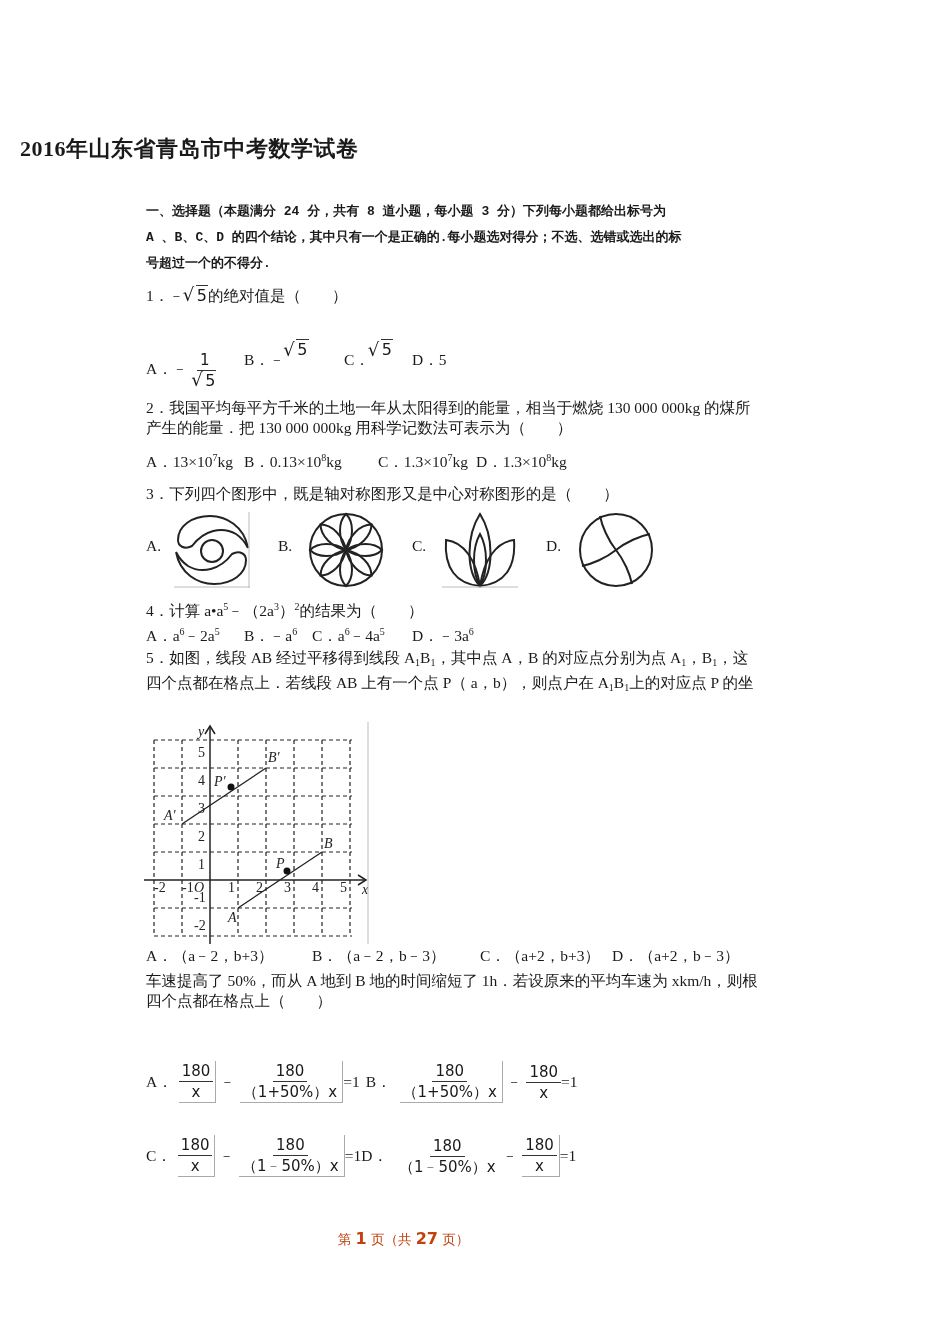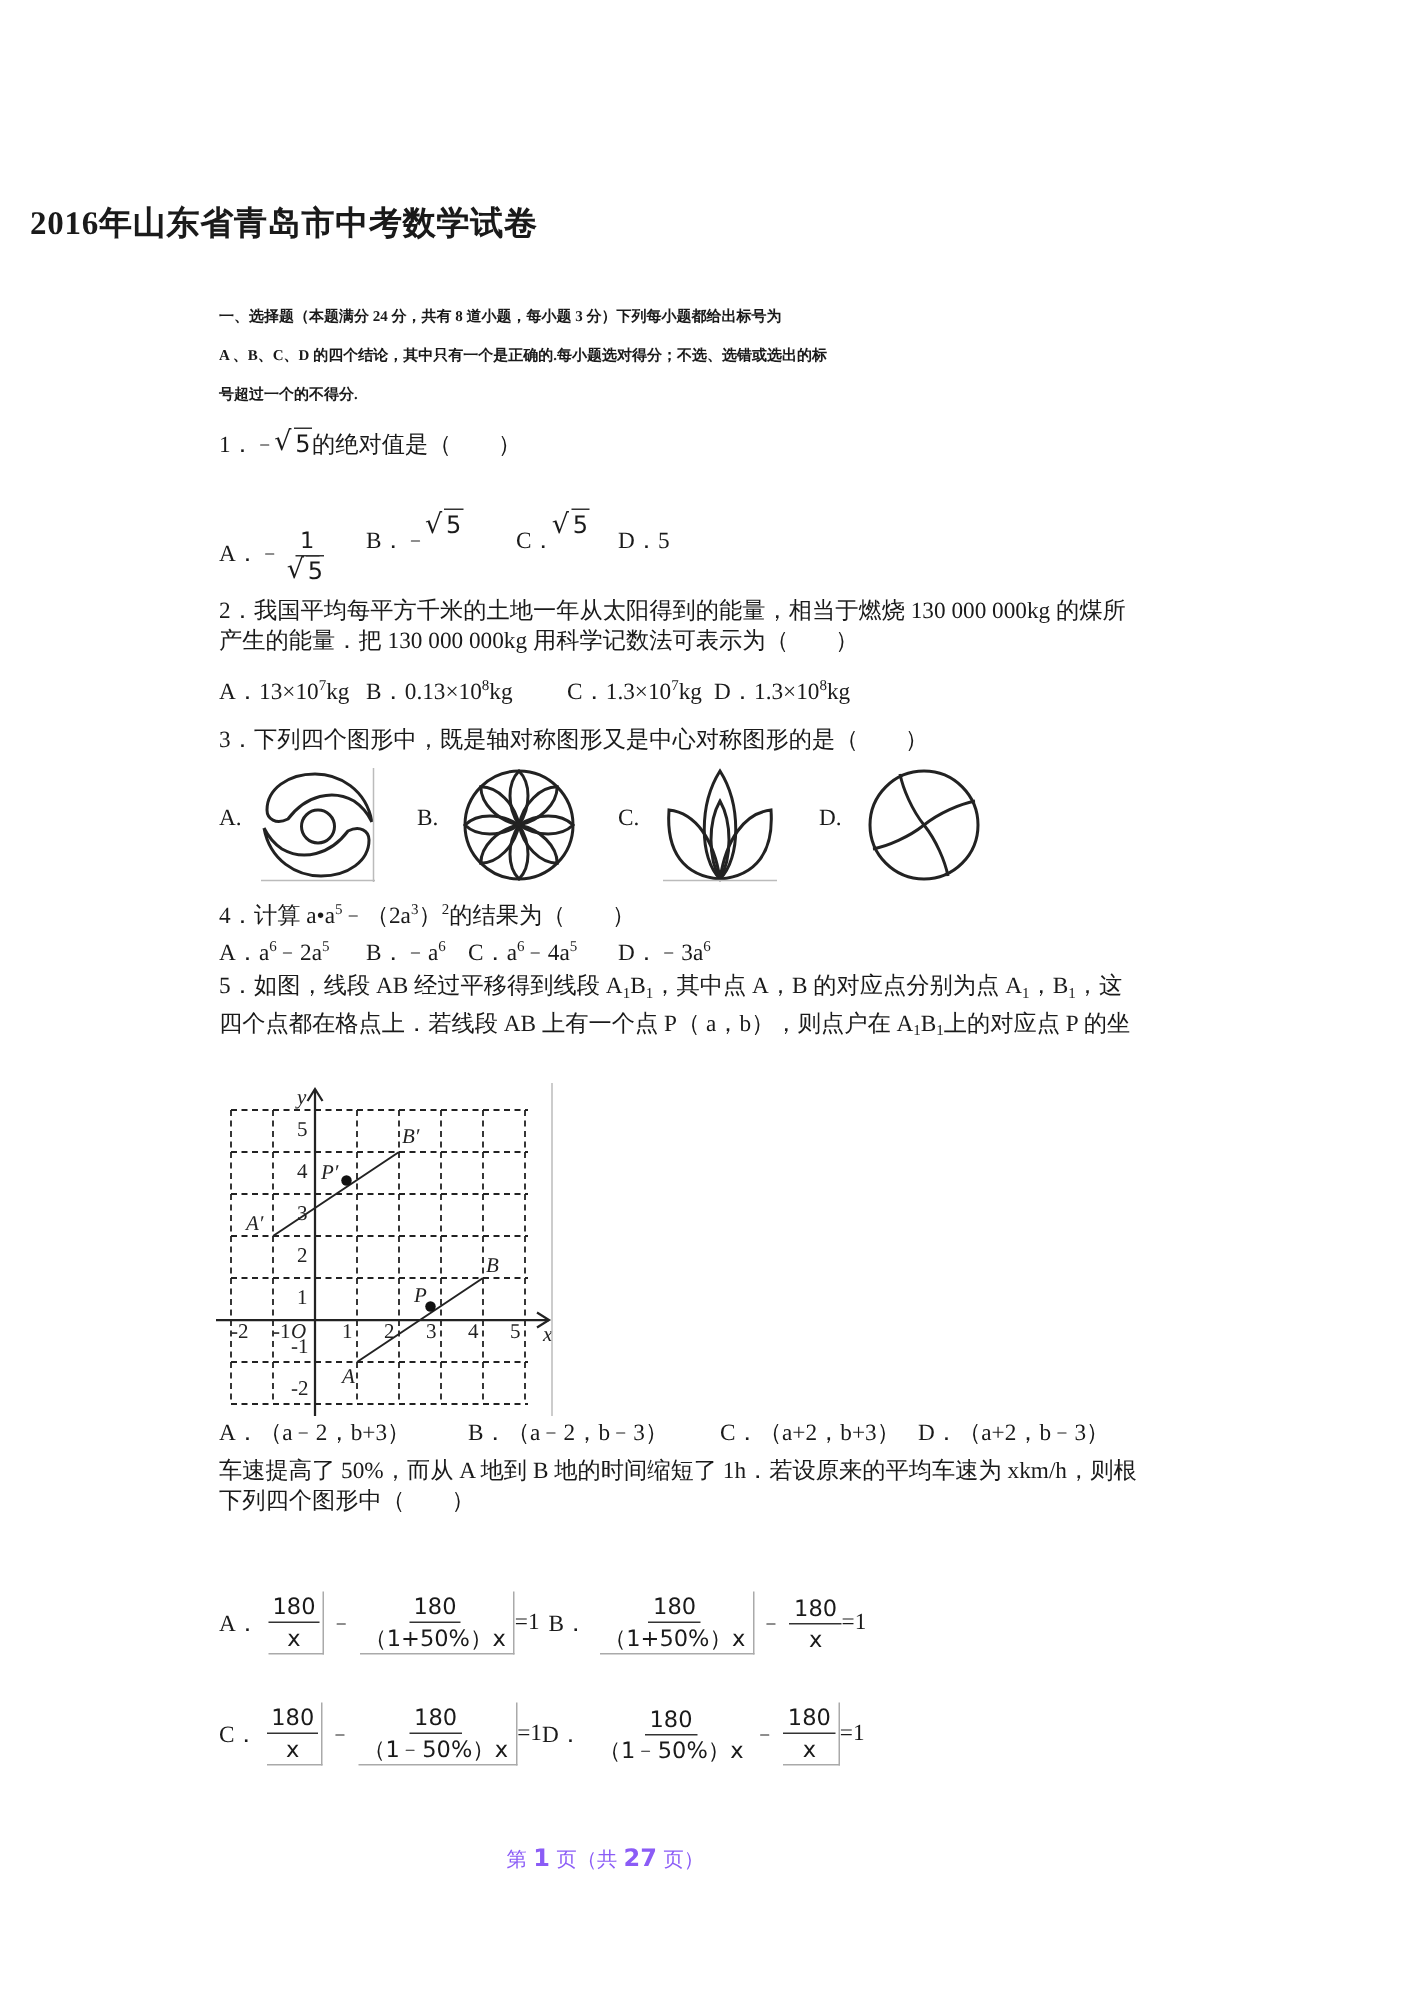--- a/index.html
+++ b/index.html
@@ -1,34 +1,34 @@
 <!DOCTYPE html>
 <html><head>
 <meta charset="utf-8">
 <style>
   html, body { margin: 0; padding: 0; background: #ffffff; }
   body { width: 950px; height: 1344px; position: relative; overflow: hidden;
          font-family: "Liberation Serif", "DejaVu Serif", serif; color: #1a1a1a; }
   .abs { position: absolute; }
   .title { left: 0; width: 950px; top: 134px; font-size: 22px; font-weight: bold; letter-spacing: 0.5px; margin-left: 20px; }
-  .sec { left: 146px; width: 670px; font-size: 10px; font-weight: bold; line-height: 26px; }
+  .sec { left: 146px; width: 670px; font-size: 13px; font-weight: bold; line-height: 26px; font-family: Liberation Mono, monospace; }
   .line { left: 146px; font-size: 15.5px; line-height: 20px; white-space: nowrap; }
   .opt { position: absolute; font-size: 15.5px; white-space: nowrap; }
   sup, sub { font-size: 10px; }
   sup { vertical-align: 6px; } sub { vertical-align: -3px; }
   .sqrt { display: inline-block; position: relative; padding-left: 11px; font-family: "DejaVu Sans", sans-serif; font-size: 16px; }
   .sqrt::before { content: "√"; position: absolute; left: -2px; top: -1px; font-size: 18px; }
   .sqrt > span { border-top: 1.5px solid #333; padding: 0 1px; }
   .frac { display: inline-flex; flex-direction: column; align-items: center; vertical-align: middle; font-family: "DejaVu Sans", sans-serif; font-size: 15px; }
   .frac .num { padding: 0 3px; border-bottom: 1.5px solid #333; line-height: 20px; }
   .frac .den { line-height: 20px; padding: 0 3px; }
   .boxf { border-right: 1px solid #aaa; border-bottom: 1px solid #aaa; padding-right: 2px; }
   .fig { position: absolute; width: 76px; height: 76px; }
   .graph { position: absolute; left: 144px; top: 722px; width: 228px; height: 222px; }
-  .footer { left: 0; width: 807px; top: 1229px; text-align: center; font-size: 13.5px; font-family: "DejaVu Sans", sans-serif; color: #8b5cf6; }
+  .footer { left: 0; width: 807px; top: 1229px; text-align: center; font-size: 13.5px; font-family: "DejaVu Sans", sans-serif; color: #c2410c; }
   .footer b { font-size: 16px; }
 </style>
 </head>
 <body>
 
 <div class="abs title">2016年山东省青岛市中考数学试卷</div>
 
 <div class="abs sec" style="top:199px">
   <div>一、选择题（本题满分 24 分，共有 8 道小题，每小题 3 分）下列每小题都给出标号为</div>
   <div>A 、B、C、D 的四个结论，其中只有一个是正确的.每小题选对得分；不选、选错或选出的标</div>
@@ -181,21 +181,21 @@
 
 <div class="abs line" style="top:946px; width:640px; height:24px">
   <span class="opt" style="left:0">A．（a﹣2，b+3）</span>
   <span class="opt" style="left:166px">B．（a﹣2，b﹣3）</span>
   <span class="opt" style="left:334px">C．（a+2，b+3）</span>
   <span class="opt" style="left:466px">D．（a+2，b﹣3）</span>
 </div>
 
 <div class="abs line" style="top:971px">
   <div>车速提高了 50%，而从 A 地到 B 地的时间缩短了 1h．若设原来的平均车速为 xkm/h，则根</div>
-  <div>下列四个图形中（　　）</div>
+  <div>四个点都在格点上（　　）</div>
 </div>
 
 <div class="abs" style="top:1058px; left:146px; width:420px; height:48px; font-size:15.5px; white-space:nowrap; display:flex; align-items:center;">
   <span>A．</span>
   <span class="frac boxf" style="margin-left:6px">
       <span class="num">180</span>
       <span class="den">x</span>
     </span>
   <span style="margin:0 4px">﹣</span>
   <span class="frac boxf">

